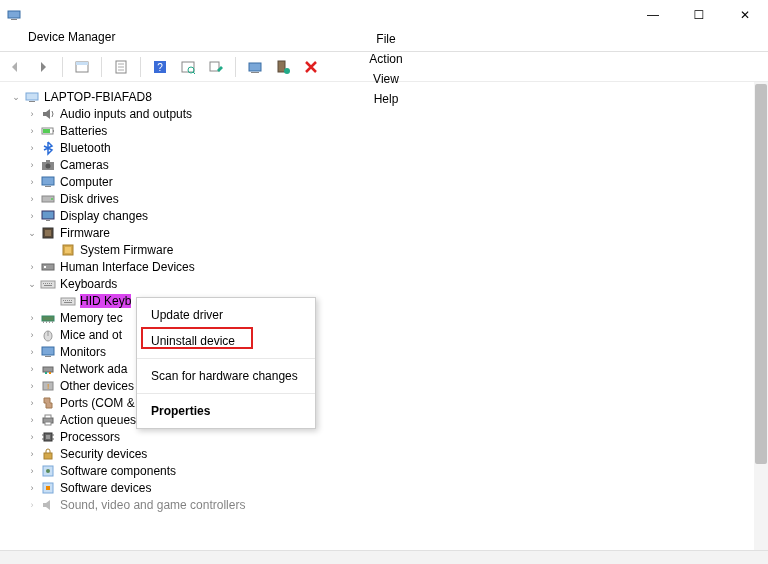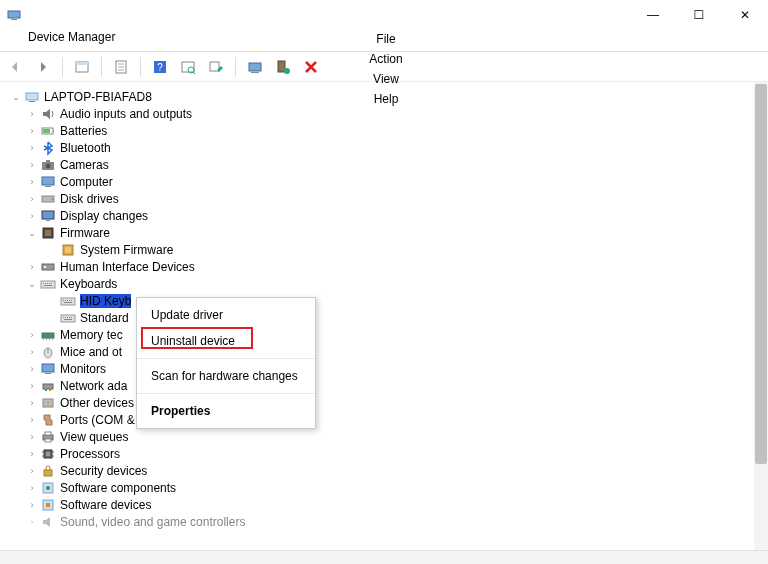--- a/index.html
+++ b/index.html
@@ -17,21 +17,21 @@
   .content { position: relative; height: calc(564px - 30px - 22px - 30px - 14px); overflow: hidden; }
   .tree { padding: 6px 0 0 6px; }
   .node { display: flex; align-items: center; height: 17px; white-space: nowrap; }
   .expander { width: 12px; height: 12px; display: flex; align-items: center; justify-content: center; font-size: 9px; color: #888; margin-right: 2px; flex-shrink: 0; }
   .expander.empty { visibility: hidden; }
   .nicon { width: 16px; height: 16px; margin-right: 4px; flex-shrink: 0; display: inline-flex; align-items: center; justify-content: center; }
   .nlabel { font-size: 12px; }
   .d0 { padding-left: 4px; }
   .d1 { padding-left: 20px; }
   .d2 { padding-left: 40px; text-align: right; }
-  .selected .nlabel { background: #1d4ed8; }
+  .selected .nlabel { background: #d946ef; }
   .context-menu { position: absolute; background: #fff; border: 1px solid #ccc; box-shadow: 2px 2px 6px rgba(0,0,0,0.2); padding: 4px 0; font-size: 12px; width: 180px; }
   .ctx-item { padding: 6px 14px; }
   .ctx-sep { height: 1px; background: #e8e8e8; margin: 4px 0; }
   .ctx-bold { font-weight: bold; }
   .highlight-box { position: absolute; border: 2px solid #e02020; pointer-events: none; }
   .scrollbar { position: absolute; right: 0; top: 0; width: 14px; height: 100%; background: #f4f4f4; }
   .scroll-thumb { position: absolute; right: 1px; width: 12px; background: #c0c0c0; border-radius: 2px; }
   .statusbar { height: 14px; background: #f3f3f3; border-top: 1px solid #e0e0e0; }
 </style>
 </head>
@@ -262,35 +262,20 @@
             <rect x="3" y="7" width="1" height="1" fill="#888"></rect>
             <rect x="5" y="7" width="1" height="1" fill="#888"></rect>
             <rect x="7" y="7" width="1" height="1" fill="#888"></rect>
             <rect x="9" y="7" width="1" height="1" fill="#888"></rect>
             <rect x="11" y="7" width="1" height="1" fill="#888"></rect>
             <rect x="4" y="9" width="8" height="1" fill="#888"></rect>
           </svg>
         </span>
         <span class="nlabel">HID Keyb</span>
       </div>
-      <div class="node d2">
-        <span class="expander empty"></span>
-        <span class="nicon">
-          <svg width="16" height="16" viewBox="0 0 16 16">
-            <rect x="1" y="5" width="14" height="7" fill="#e0e0e0" stroke="#999"></rect>
-            <rect x="3" y="7" width="1" height="1" fill="#888"></rect>
-            <rect x="5" y="7" width="1" height="1" fill="#888"></rect>
-            <rect x="7" y="7" width="1" height="1" fill="#888"></rect>
-            <rect x="9" y="7" width="1" height="1" fill="#888"></rect>
-            <rect x="11" y="7" width="1" height="1" fill="#888"></rect>
-            <rect x="4" y="9" width="8" height="1" fill="#888"></rect>
-          </svg>
-        </span>
-        <span class="nlabel">Standard</span>
-      </div>
       <div class="node d1">
         <span class="expander">›</span>
         <span class="nicon">
           <svg width="16" height="16" viewBox="0 0 16 16">
             <rect x="2" y="6" width="12" height="5" fill="#5a8a5a" stroke="#386"></rect>
             <rect x="3" y="11" width="1" height="2" fill="#999"></rect>
             <rect x="6" y="11" width="1" height="2" fill="#999"></rect>
             <rect x="9" y="11" width="1" height="2" fill="#999"></rect>
             <rect x="12" y="11" width="1" height="2" fill="#999"></rect>
           </svg>
@@ -349,21 +334,21 @@
       </div>
       <div class="node d1">
         <span class="expander">›</span>
         <span class="nicon">
           <svg width="16" height="16" viewBox="0 0 16 16">
             <rect x="3" y="6" width="10" height="5" fill="#999" stroke="#666"></rect>
             <rect x="5" y="3" width="6" height="3" fill="#fff" stroke="#888"></rect>
             <rect x="5" y="10" width="6" height="3" fill="#fff" stroke="#888"></rect>
           </svg>
         </span>
-        <span class="nlabel">View queues</span>
+        <span class="nlabel">Action queues</span>
       </div>
       <div class="node d1">
         <span class="expander">›</span>
         <span class="nicon">
           <svg width="16" height="16" viewBox="0 0 16 16">
             <rect x="4" y="4" width="8" height="8" fill="#666" stroke="#333"></rect>
             <rect x="6" y="6" width="4" height="4" fill="#999"></rect>
             <line x1="2" y1="6" x2="4" y2="6" stroke="#666"></line>
             <line x1="2" y1="10" x2="4" y2="10" stroke="#666"></line>
             <line x1="12" y1="6" x2="14" y2="6" stroke="#666"></line>

